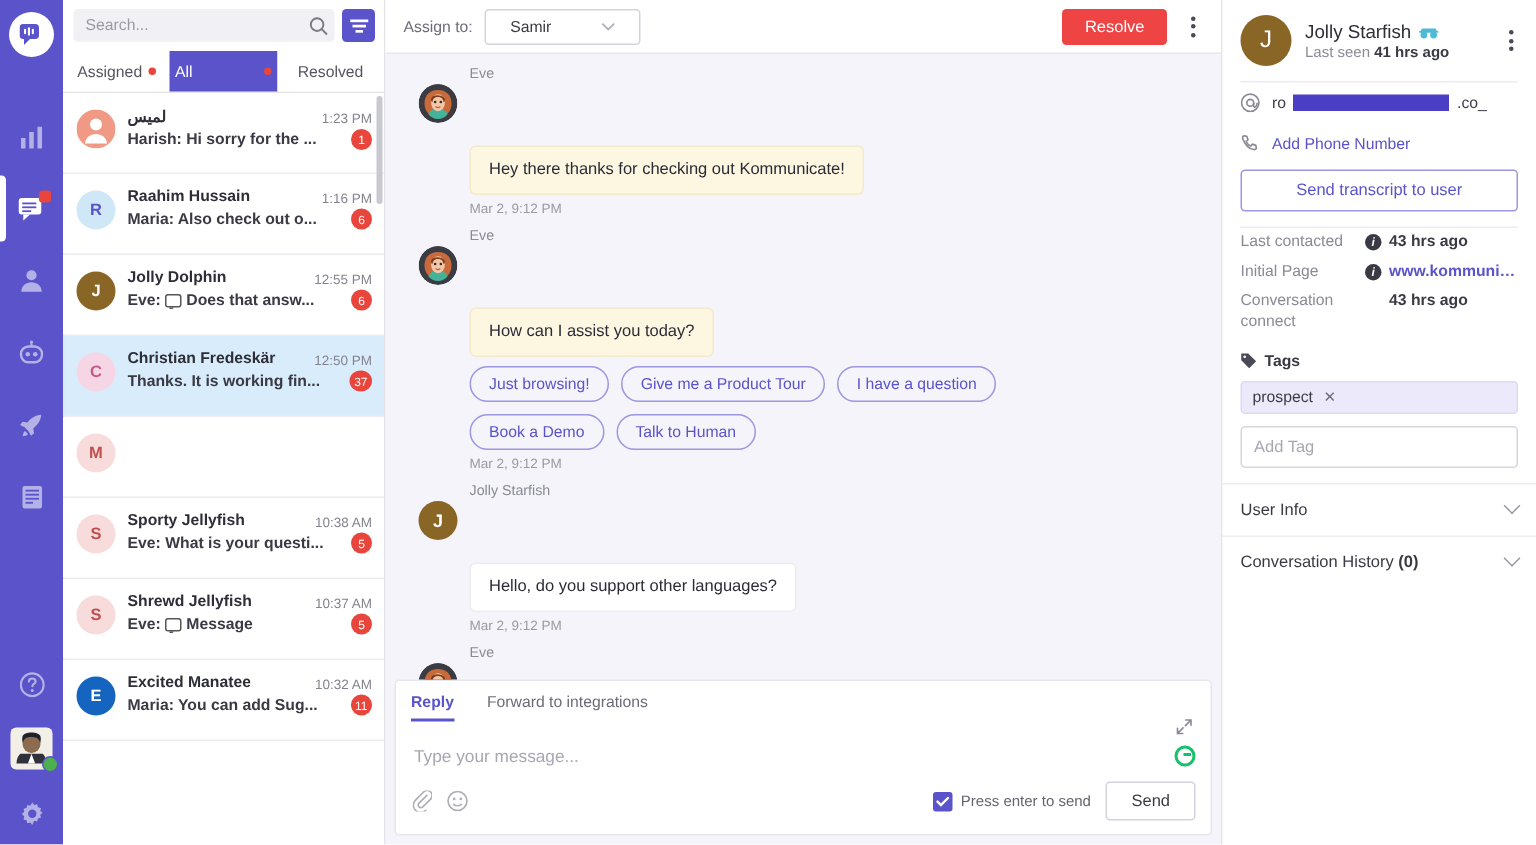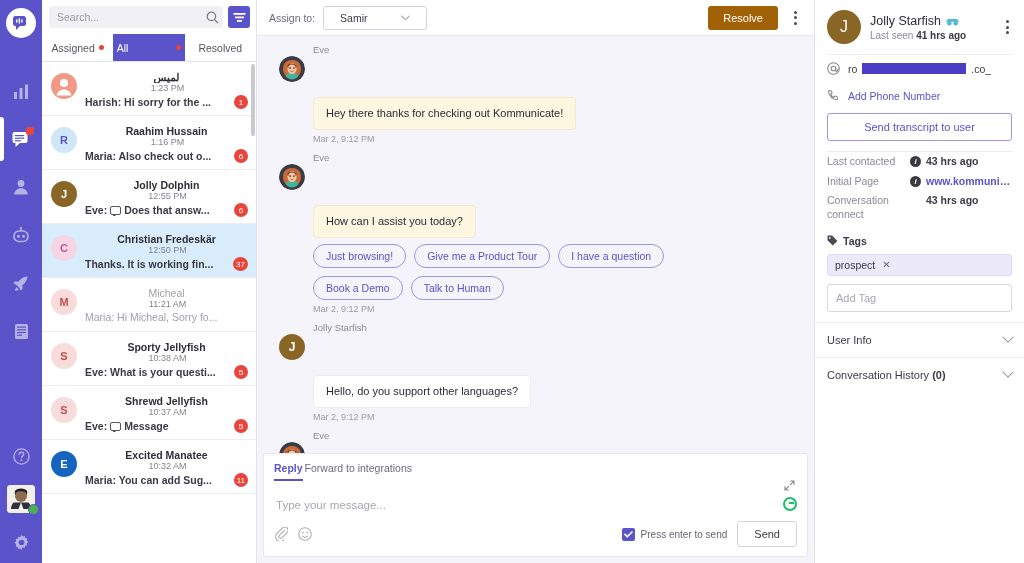--- a/index.html
+++ b/index.html
@@ -79,21 +79,21 @@
     cursor: pointer; align-items: flex-start; height: 54px;
   }
   .conv-item.selected { background: #d9ecfb; }
   .conv-item.read .c-name, .conv-item.read .c-prev { font-weight: normal; color: #a0a0ab; }
   .av {
     width: 26px; height: 26px; border-radius: 50%; flex: 0 0 26px;
     display: flex; align-items: center; justify-content: center;
     font-size: 11px; font-weight: bold; margin-top: 2px;
   }
   .conv-body { flex: 1; min-width: 0; }
-  .conv-top { display: flex; justify-content: space-between; align-items: center; flex-direction: column; }
+  .conv-top { display: flex; justify-content: space-between; align-items: flex-end; }
   .c-name { font-size: 10.5px; font-weight: bold; color: #2e2e38; white-space: nowrap; overflow: hidden; text-overflow: ellipsis; }
   .c-time { font-size: 9px; color: #84848f; white-space: nowrap; margin-left: 2px; }
   .conv-bot { display: flex; justify-content: space-between; align-items: center; margin-top: 2px; }
   .c-prev { font-size: 10.5px; font-weight: bold; color: #3a3a45; white-space: nowrap; overflow: hidden; text-overflow: ellipsis;
             display: flex; align-items: center; gap: 3px; }
   .badge {
     min-width: 14px; height: 14px; border-radius: 50%; background: #e8453c; color: #fff;
     font-size: 8px; display: flex; align-items: center; justify-content: center;
     margin-left: 4px; flex: 0 0 auto; padding: 0 3px;
   }
@@ -107,21 +107,21 @@
     padding: 0 10px 0 12px; gap: 8px; border-bottom: 1px solid #e8e8ee; flex: 0 0 36px;
   }
   .assign-label { font-size: 10.5px; color: #6c6c78; }
   .assign-select {
     width: 104px; height: 24px; border: 1px solid #d3d3dd; border-radius: 3px;
     display: flex; align-items: center; justify-content: space-between; padding: 0 16px;
     font-size: 10.5px; color: #3a3a45; cursor: pointer; background:#fff;
   }
   .spacer { flex: 1; }
   .resolve-btn {
-    background: #a16207; color: #fff; border: 0; border-radius: 3px;
+    background: #ef4444; color: #fff; border: 0; border-radius: 3px;
     padding: 6px 15px; font-size: 11px; cursor: pointer; font-family: "Liberation Sans", sans-serif;
   }
   .kebab { width: 18px; height: 20px; display: flex; flex-direction: column; align-items: center;
            justify-content: center; gap: 2.5px; cursor: pointer; }
   .kebab i { width: 3px; height: 3px; background: #4a4a55; border-radius: 50%; display: block; }
 
   .chat-scroll { flex: 1; overflow: hidden; padding: 8px 14px 4px 22px; position: relative; }
   .msg-row { display: flex; gap: 8px; margin-bottom: 2px; }
   .msg-av { width: 26px; height: 26px; border-radius: 50%; flex: 0 0 26px; overflow:hidden;
             display:flex; align-items:center; justify-content:center; font-size:12px; font-weight:bold; margin-top:12px;}
@@ -142,21 +142,21 @@
   }
   .assigned-pill {
     background: #c7c2f0; color: #3c3780; font-size: 11px; border-radius: 3px;
     padding: 6px 13px; display: inline-block;
   }
   .assigned-row { text-align: center; margin-top: 10px; }
 
   
   .composer { background: #fff; border-top: 1px solid #e6e6ec; margin: 0 6px 6px 6px;
               border: 1px solid #e6e6ec; border-radius: 3px; flex: 0 0 auto; }
-  .comp-tabs { display: flex; gap: 2px; padding: 8px 10px 0 10px; }
+  .comp-tabs { display: flex; gap: 22px; padding: 8px 10px 0 10px; }
   .comp-tab { font-size: 10.5px; color: #6c6c78; padding-bottom: 5px; cursor: pointer; }
   .comp-tab.active { color: #5a53c9; border-bottom: 2px solid #5a53c9; font-weight: bold;}
   .comp-body { position: relative; padding: 14px 12px 2px 12px; }
   .comp-input {
     width: 100%; border: 0; outline: none; font-size: 11.5px; color: #2b2b36;
     font-family: "Liberation Sans", sans-serif; background: transparent;
   }
   .comp-input::placeholder { color: #a7a7b2; }
   .expand-icon { position: absolute; right: 12px; top: -4px; cursor: pointer; }
   .grammarly { position: absolute; right: 10px; top: 16px; width: 14px; height: 14px;
@@ -411,31 +411,20 @@
             <div class="conv-bot">
               <span class="c-prev">
                 <span>Thanks. It is working fin...</span>
               </span>
               <span class="badge">37</span>
             </div>
           </div>
         </div>
         <div class="conv-item read">
           <div class="av" style="background:#f8dbdb;color:#c05050">M</div>
-          <div class="conv-body">
-            <div class="conv-top">
-              <span class="c-name">Micheal</span>
-              <span class="c-time">11:21 AM</span>
-            </div>
-            <div class="conv-bot">
-              <span class="c-prev">
-                <span>Maria: Hi Micheal, Sorry fo...</span>
-              </span>
-            </div>
-          </div>
         </div>
         <div class="conv-item">
           <div class="av" style="background:#f8dbdb;color:#c05050">S</div>
           <div class="conv-body">
             <div class="conv-top">
               <span class="c-name">Sporty Jellyfish</span>
               <span class="c-time">10:38 AM</span>
             </div>
             <div class="conv-bot">
               <span class="c-prev">

